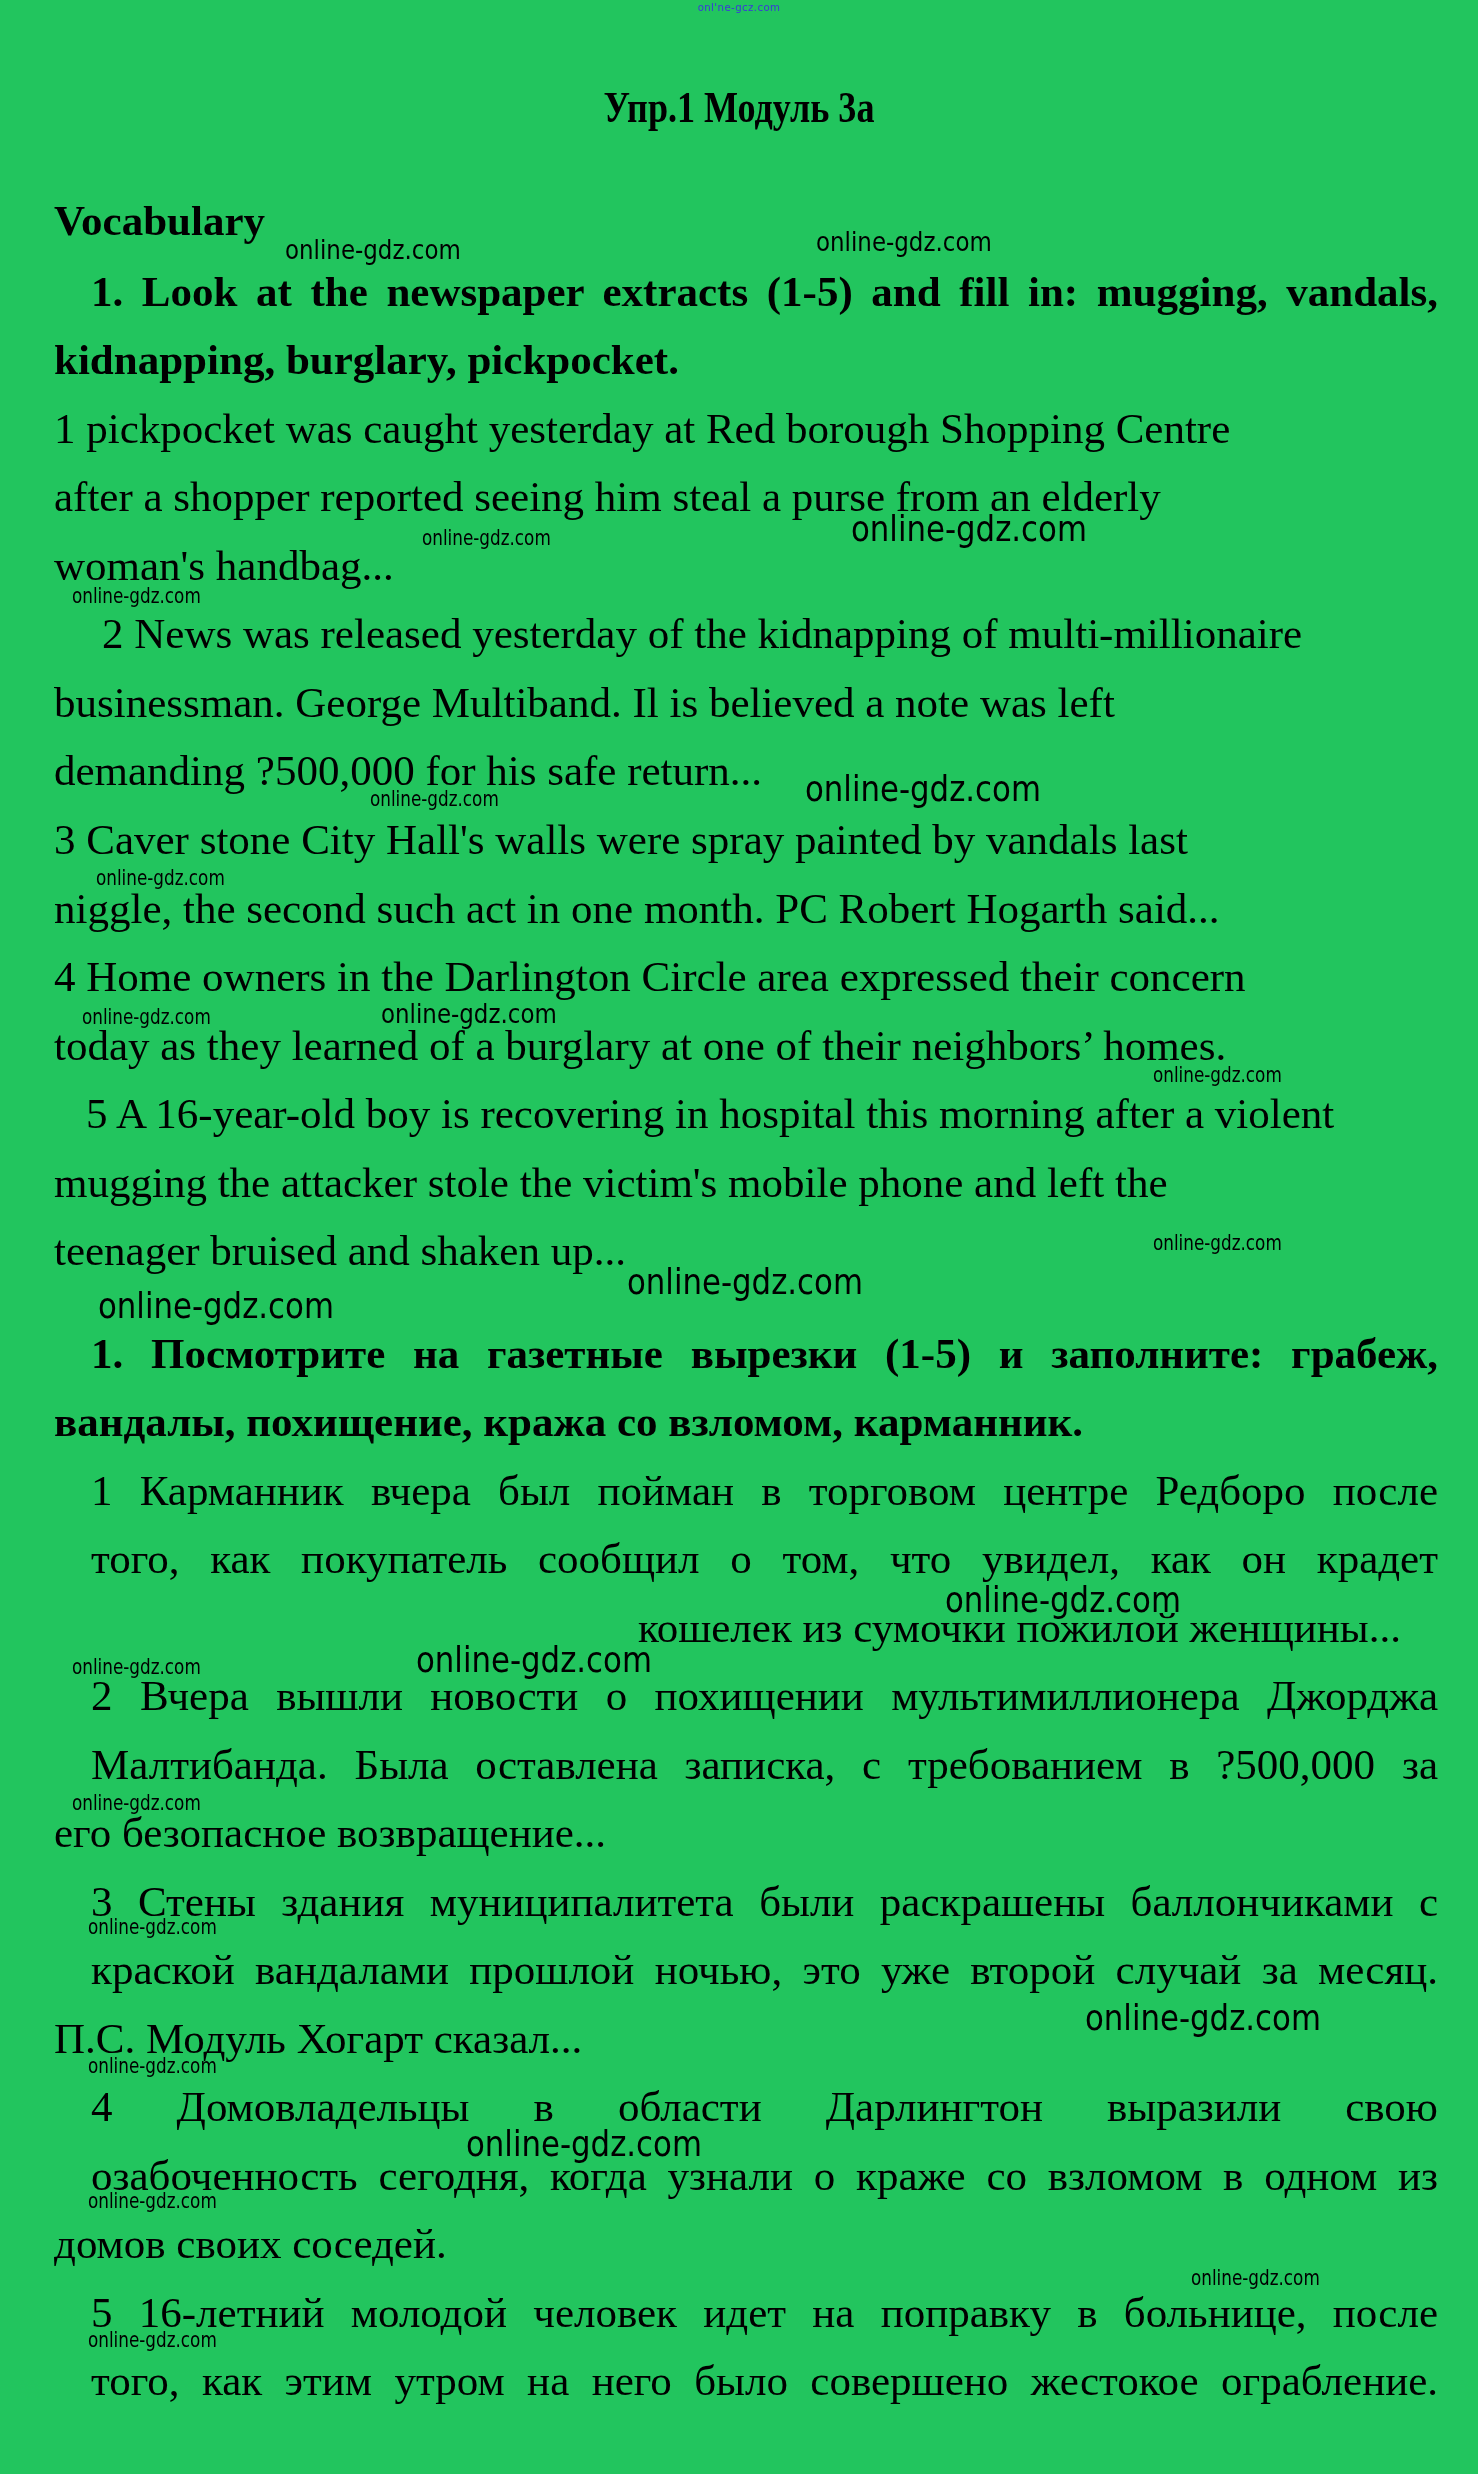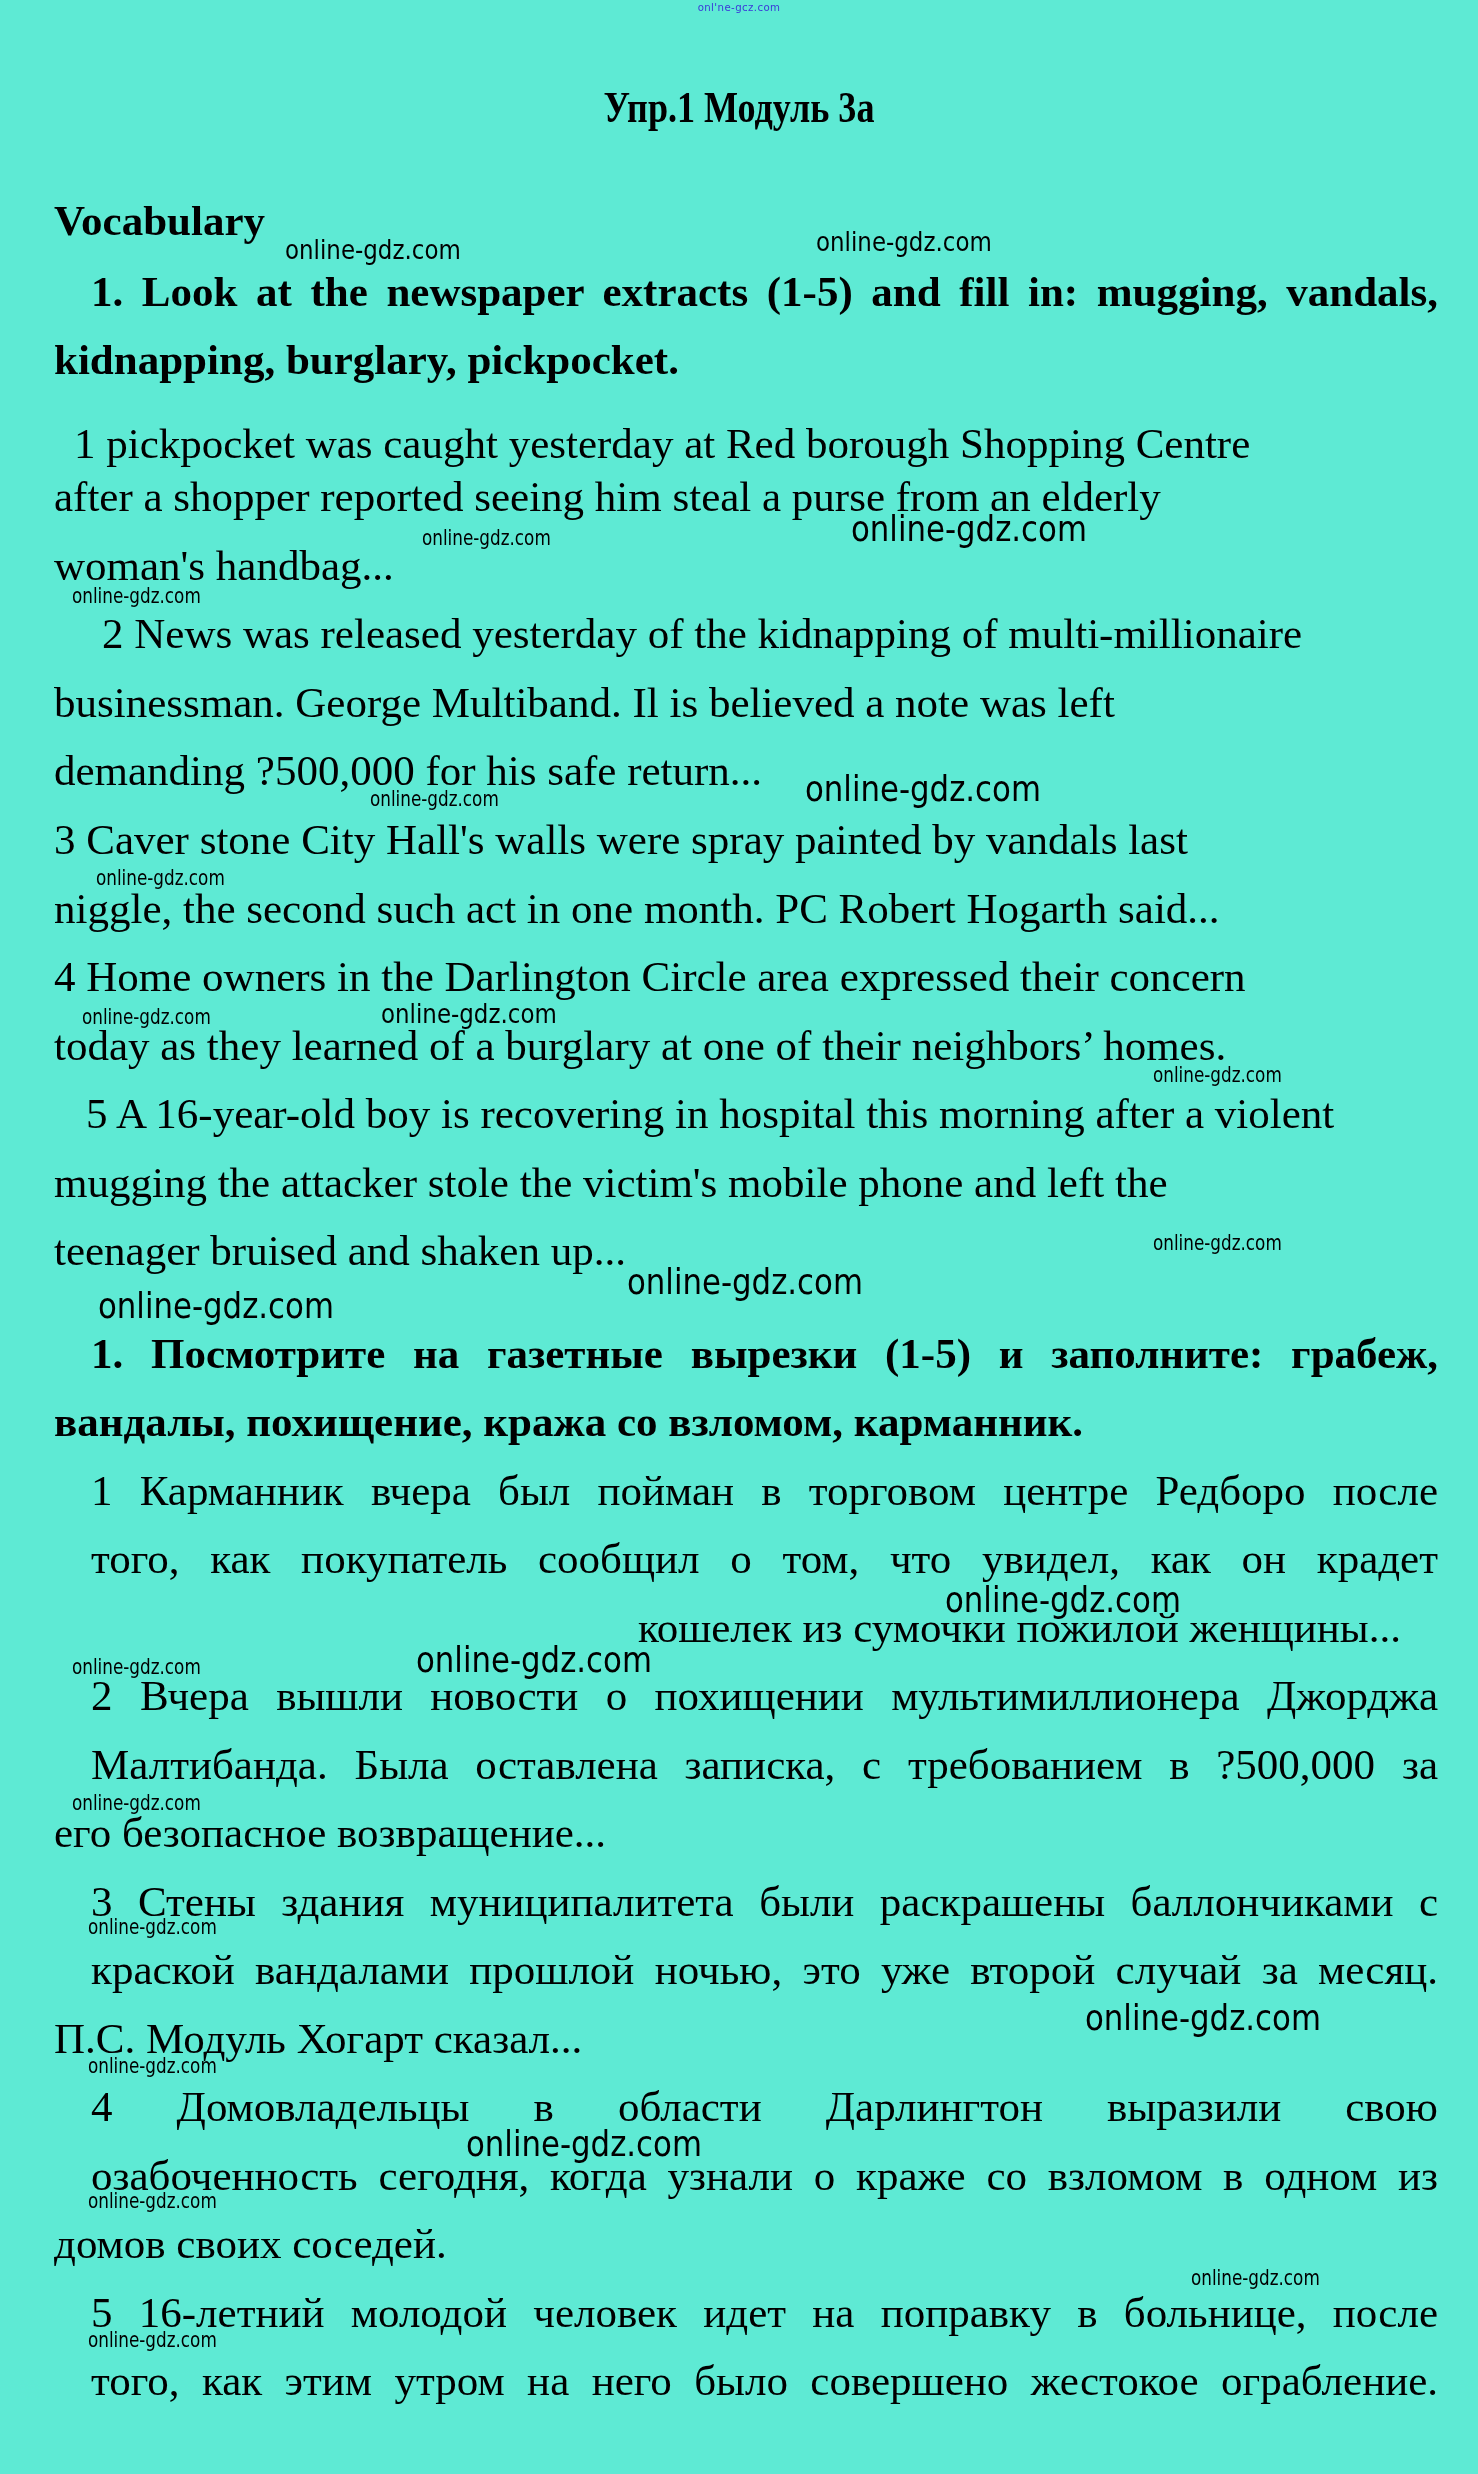--- a/index.html
+++ b/index.html
@@ -1,17 +1,17 @@
 <!DOCTYPE html>
 <html style="font-size:12.6px"><head>
 <meta charset="utf-8">
 <style>
   html, body { margin: 0; padding: 0; background: #ffffff; }
   body { width: 1478px; height: 2475px; position: relative; overflow: hidden; }
-  .page { position: absolute; left: 0; top: 0; width: 1478px; height: 2475px; background: #5eead4; }
+  .page { position: absolute; left: 0; top: 0; width: 1478px; height: 2475px; background: #22c55e; }
   .top-mark {
     position: absolute; left: 0; width: 1478px; top: 1.6px; text-align: center;
     font-family: "DejaVu Sans", sans-serif; font-size: 10.2px; color: #3a3ad8; letter-spacing: 0.4px;
   }
   .title {
     position: absolute; left: 0; width: 1478px; top: 82px; text-align: center;
     font-family: "Liberation Serif", serif; font-weight: bold; font-size: 44px; color: #000;
     transform: scaleX(0.82); transform-origin: center;
   }
   .line {
@@ -34,21 +34,21 @@
 
 <div class="page">
 
   <div class="top-mark">onl'ne-gcz.com</div>
   <div class="title">Упр.1 Модуль 3а</div>
 
   <div class="line bold" style="top:197px;">Vocabulary</div>
   <div class="line bold justify" style="top:268px;">1. Look at the newspaper extracts (1-5) and fill in: mugging, vandals,</div>
   <div class="line bold" style="top:336px;">kidnapping, burglary, pickpocket.</div>
 
-  <div class="line" style="top:420px;margin-left:20px;">1 pickpocket was caught yesterday at Red borough Shopping Centre</div>
+  <div class="line" style="top:405px;">1 pickpocket was caught yesterday at Red borough Shopping Centre</div>
   <div class="line" style="top:542px;">woman's handbag...</div>
   <div class="line" style="top:473px;">after a shopper reported seeing him steal a purse from an elderly</div>
 
   <div class="line" style="top:610px;margin-left:48px;">2 News was released yesterday of the kidnapping of multi-millionaire</div>
   <div class="line" style="top:679px;">businessman. George Multiband. Il is believed a note was left</div>
   <div class="line" style="top:747px;">demanding ?500,000 for his safe return...</div>
 
   <div class="line" style="top:816px;">3 Caver stone City Hall's walls were spray painted by vandals last</div>
   <div class="line" style="top:885px;">niggle, the second such act in one month. PC Robert Hogarth said...</div>
 

